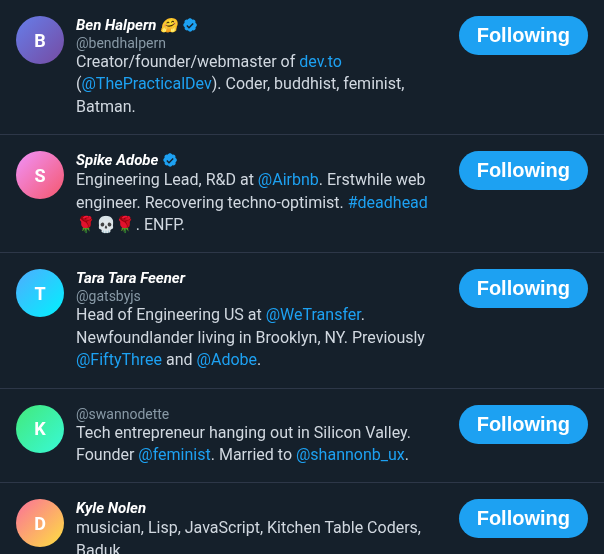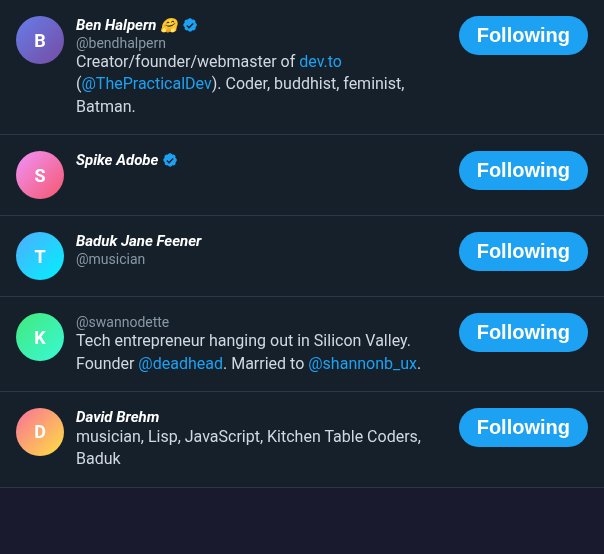--- a/index.html
+++ b/index.html
@@ -127,50 +127,52 @@
       </div>
       <div class="user-info">
         <div class="name-row">
           <span class="display-name">Spike Adobe</span>
           <span class="verified-icon">
             <svg viewBox="0 0 24 24" fill="#1da1f2">
               <path d="M22.25 12c0-1.43-.88-2.67-2.19-3.34.46-1.39.2-2.9-.81-3.91-1.01-1-2.52-1.27-3.91-.81-.67-1.31-1.91-2.19-3.34-2.19-1.43 0-2.67.88-3.33 2.19-1.4-.46-2.91-.19-3.92.81-1 1.01-1.26 2.52-.8 3.91C2.88 9.33 2 10.57 2 12c0 1.43.88 2.67 2.19 3.34-.46 1.39-.2 2.9.81 3.91 1.01 1 2.52 1.26 3.91.81.67 1.31 1.91 2.19 3.34 2.19 1.43 0 2.67-.88 3.33-2.19 1.4.45 2.9.19 3.91-.81 1.01-1.01 1.27-2.52.81-3.91C21.37 14.67 22.25 13.43 22.25 12zM10.5 17.5l-4-4 1.5-1.5 2.5 2.5 5.5-5.5 1.5 1.5-7 7z"></path>
             </svg>
           </span>
         </div>
+        <div class="bio">Engineering Lead, R&amp;D at <span class="mention">@Airbnb</span>. Erstwhile web engineer. Recovering techno-optimist. <span class="mention">#deadhead</span> 🌹💀🌹. ENFP.</div>
       </div>
       <button class="follow-btn">Following</button>
     </div>
     <div class="user-card">
       <div class="avatar avatar-3">
         <div class="avatar-img">T</div>
       </div>
       <div class="user-info">
         <div class="name-row">
-          <span class="display-name">Baduk Jane Feener</span>
+          <span class="display-name">Tara Tara Feener</span>
         </div>
-        <div class="username">@musician</div>
+        <div class="username">@gatsbyjs</div>
+        <div class="bio">Head of Engineering US at <span class="mention">@WeTransfer</span>. Newfoundlander living in Brooklyn, NY. Previously <span class="mention">@FiftyThree</span> and <span class="mention">@Adobe</span>.</div>
       </div>
       <button class="follow-btn">Following</button>
     </div>
     <div class="user-card">
       <div class="avatar avatar-4">
         <div class="avatar-img">K</div>
       </div>
       <div class="user-info">
         <div class="username">@swannodette</div>
-        <div class="bio">Tech entrepreneur hanging out in Silicon Valley. Founder <span class="mention">@deadhead</span>. Married to <span class="mention">@shannonb_ux</span>.</div>
+        <div class="bio">Tech entrepreneur hanging out in Silicon Valley. Founder <span class="mention">@feminist</span>. Married to <span class="mention">@shannonb_ux</span>.</div>
       </div>
       <button class="follow-btn">Following</button>
     </div>
     <div class="user-card">
       <div class="avatar avatar-5">
         <div class="avatar-img">D</div>
       </div>
       <div class="user-info">
         <div class="name-row">
-          <span class="display-name">David Brehm</span>
+          <span class="display-name">Kyle Nolen</span>
         </div>
         <div class="bio">musician, Lisp, JavaScript, Kitchen Table Coders, Baduk</div>
       </div>
       <button class="follow-btn">Following</button>
     </div>
   </div>
 
 </body></html>

